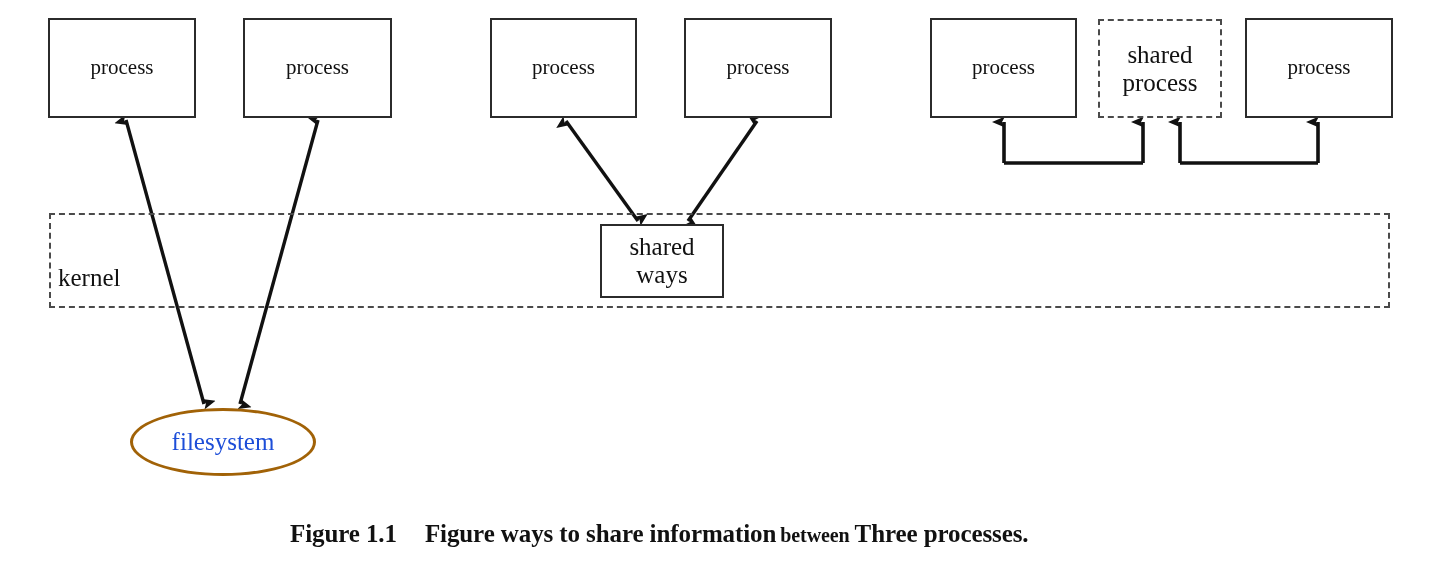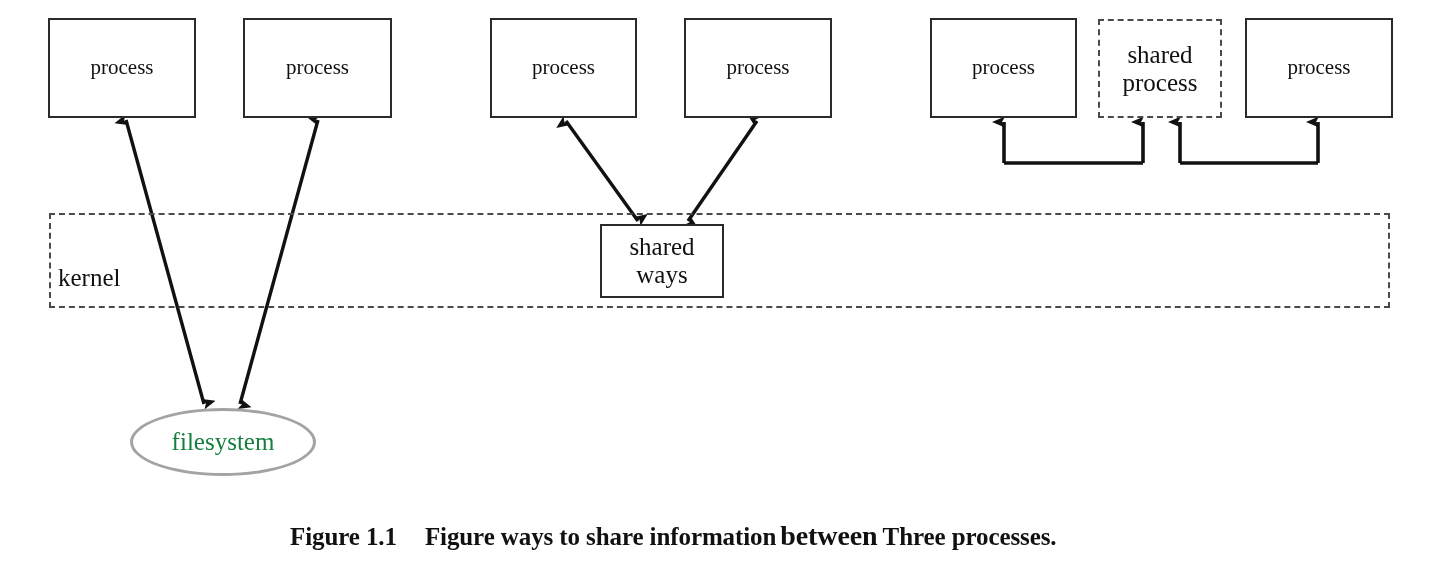--- a/index.html
+++ b/index.html
@@ -49,39 +49,39 @@
   }
   .kernel-label {
     position: absolute;
     font-size: 25px;
     color: #111111;
     white-space: nowrap;
   }
   .ellipse-node {
     position: absolute;
     box-sizing: border-box;
-    border: 3px solid #a3a3a3;
+    border: 3px solid #a16207;
     border-radius: 50%;
     display: flex;
     align-items: center;
     justify-content: center;
     font-size: 25px;
-    color: #15803d;
+    color: #1d4ed8;
     background: #ffffff;
   }
   .caption {
     position: absolute;
     font-weight: bold;
     font-size: 25px;
     color: #111111;
     white-space: nowrap;
     letter-spacing: -0.1px;
   }
   .caption .cap-lead { margin-right: 28px; }
-  .caption .cap-small { font-size: 28px; }
+  .caption .cap-small { font-size: 20px; }
   svg.edges {
     position: absolute;
     left: 0;
     top: 0;
     width: 1444px;
     height: 563px;
     pointer-events: none;
   }
   .edge-line {
     stroke: #111111;

